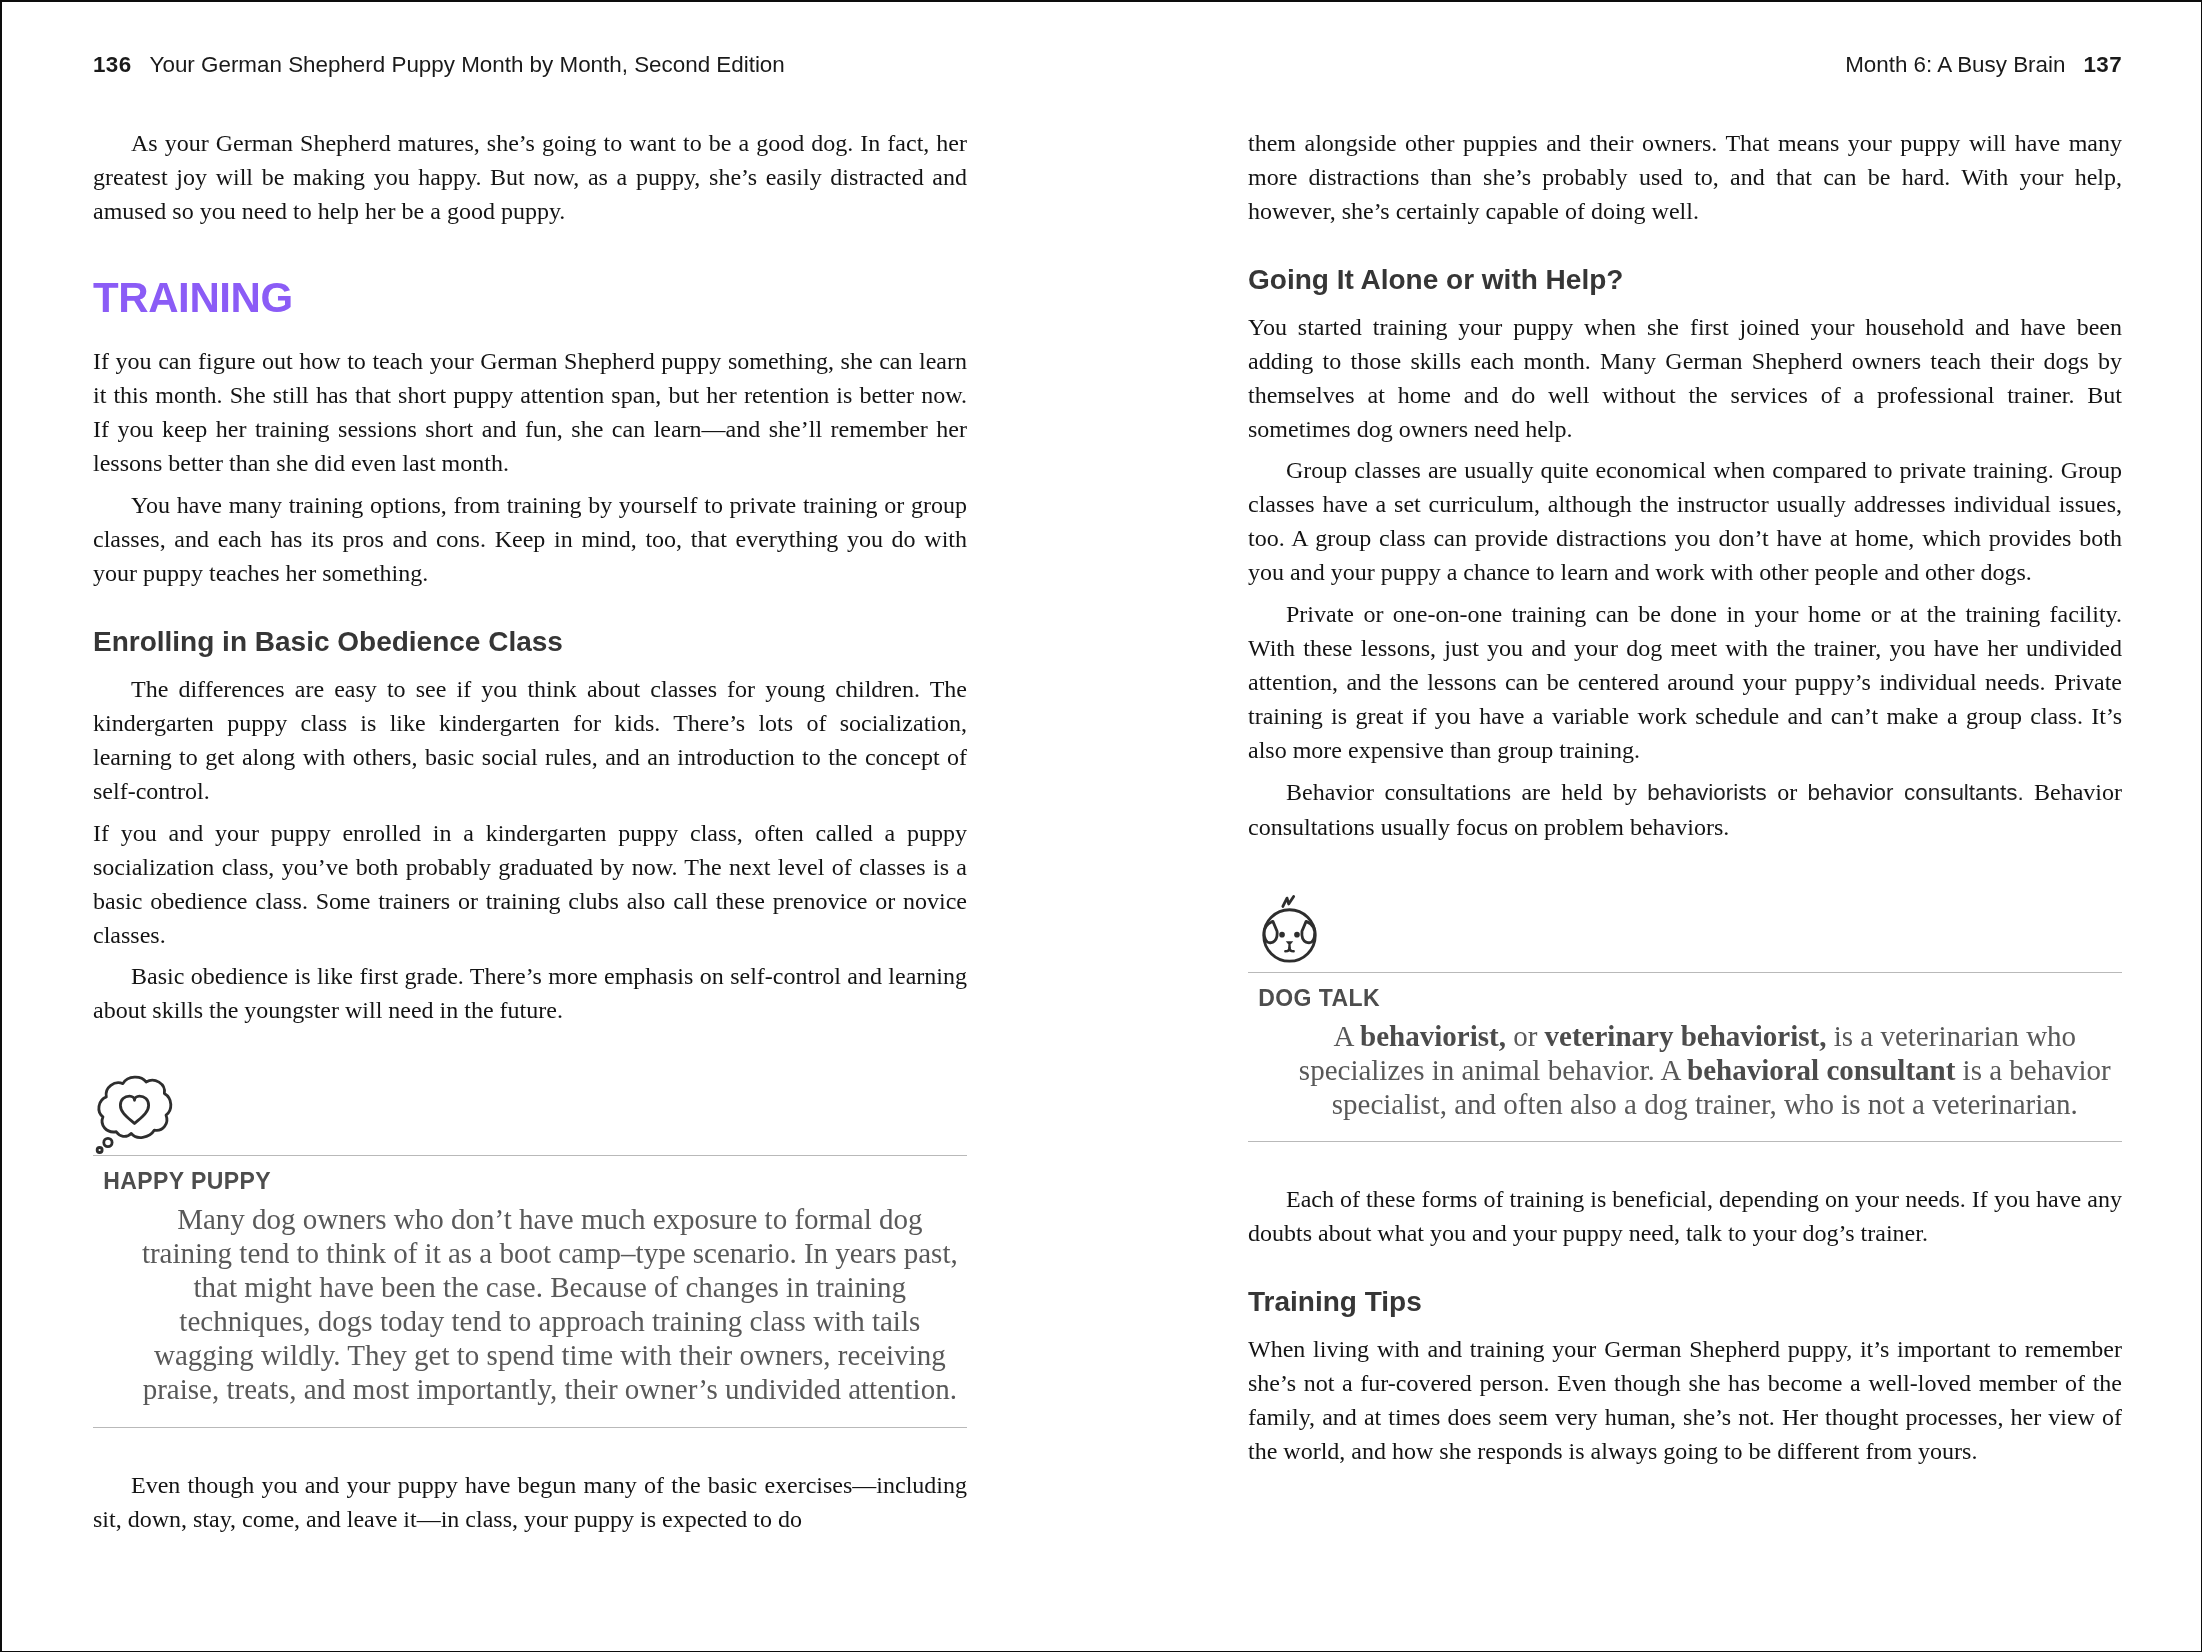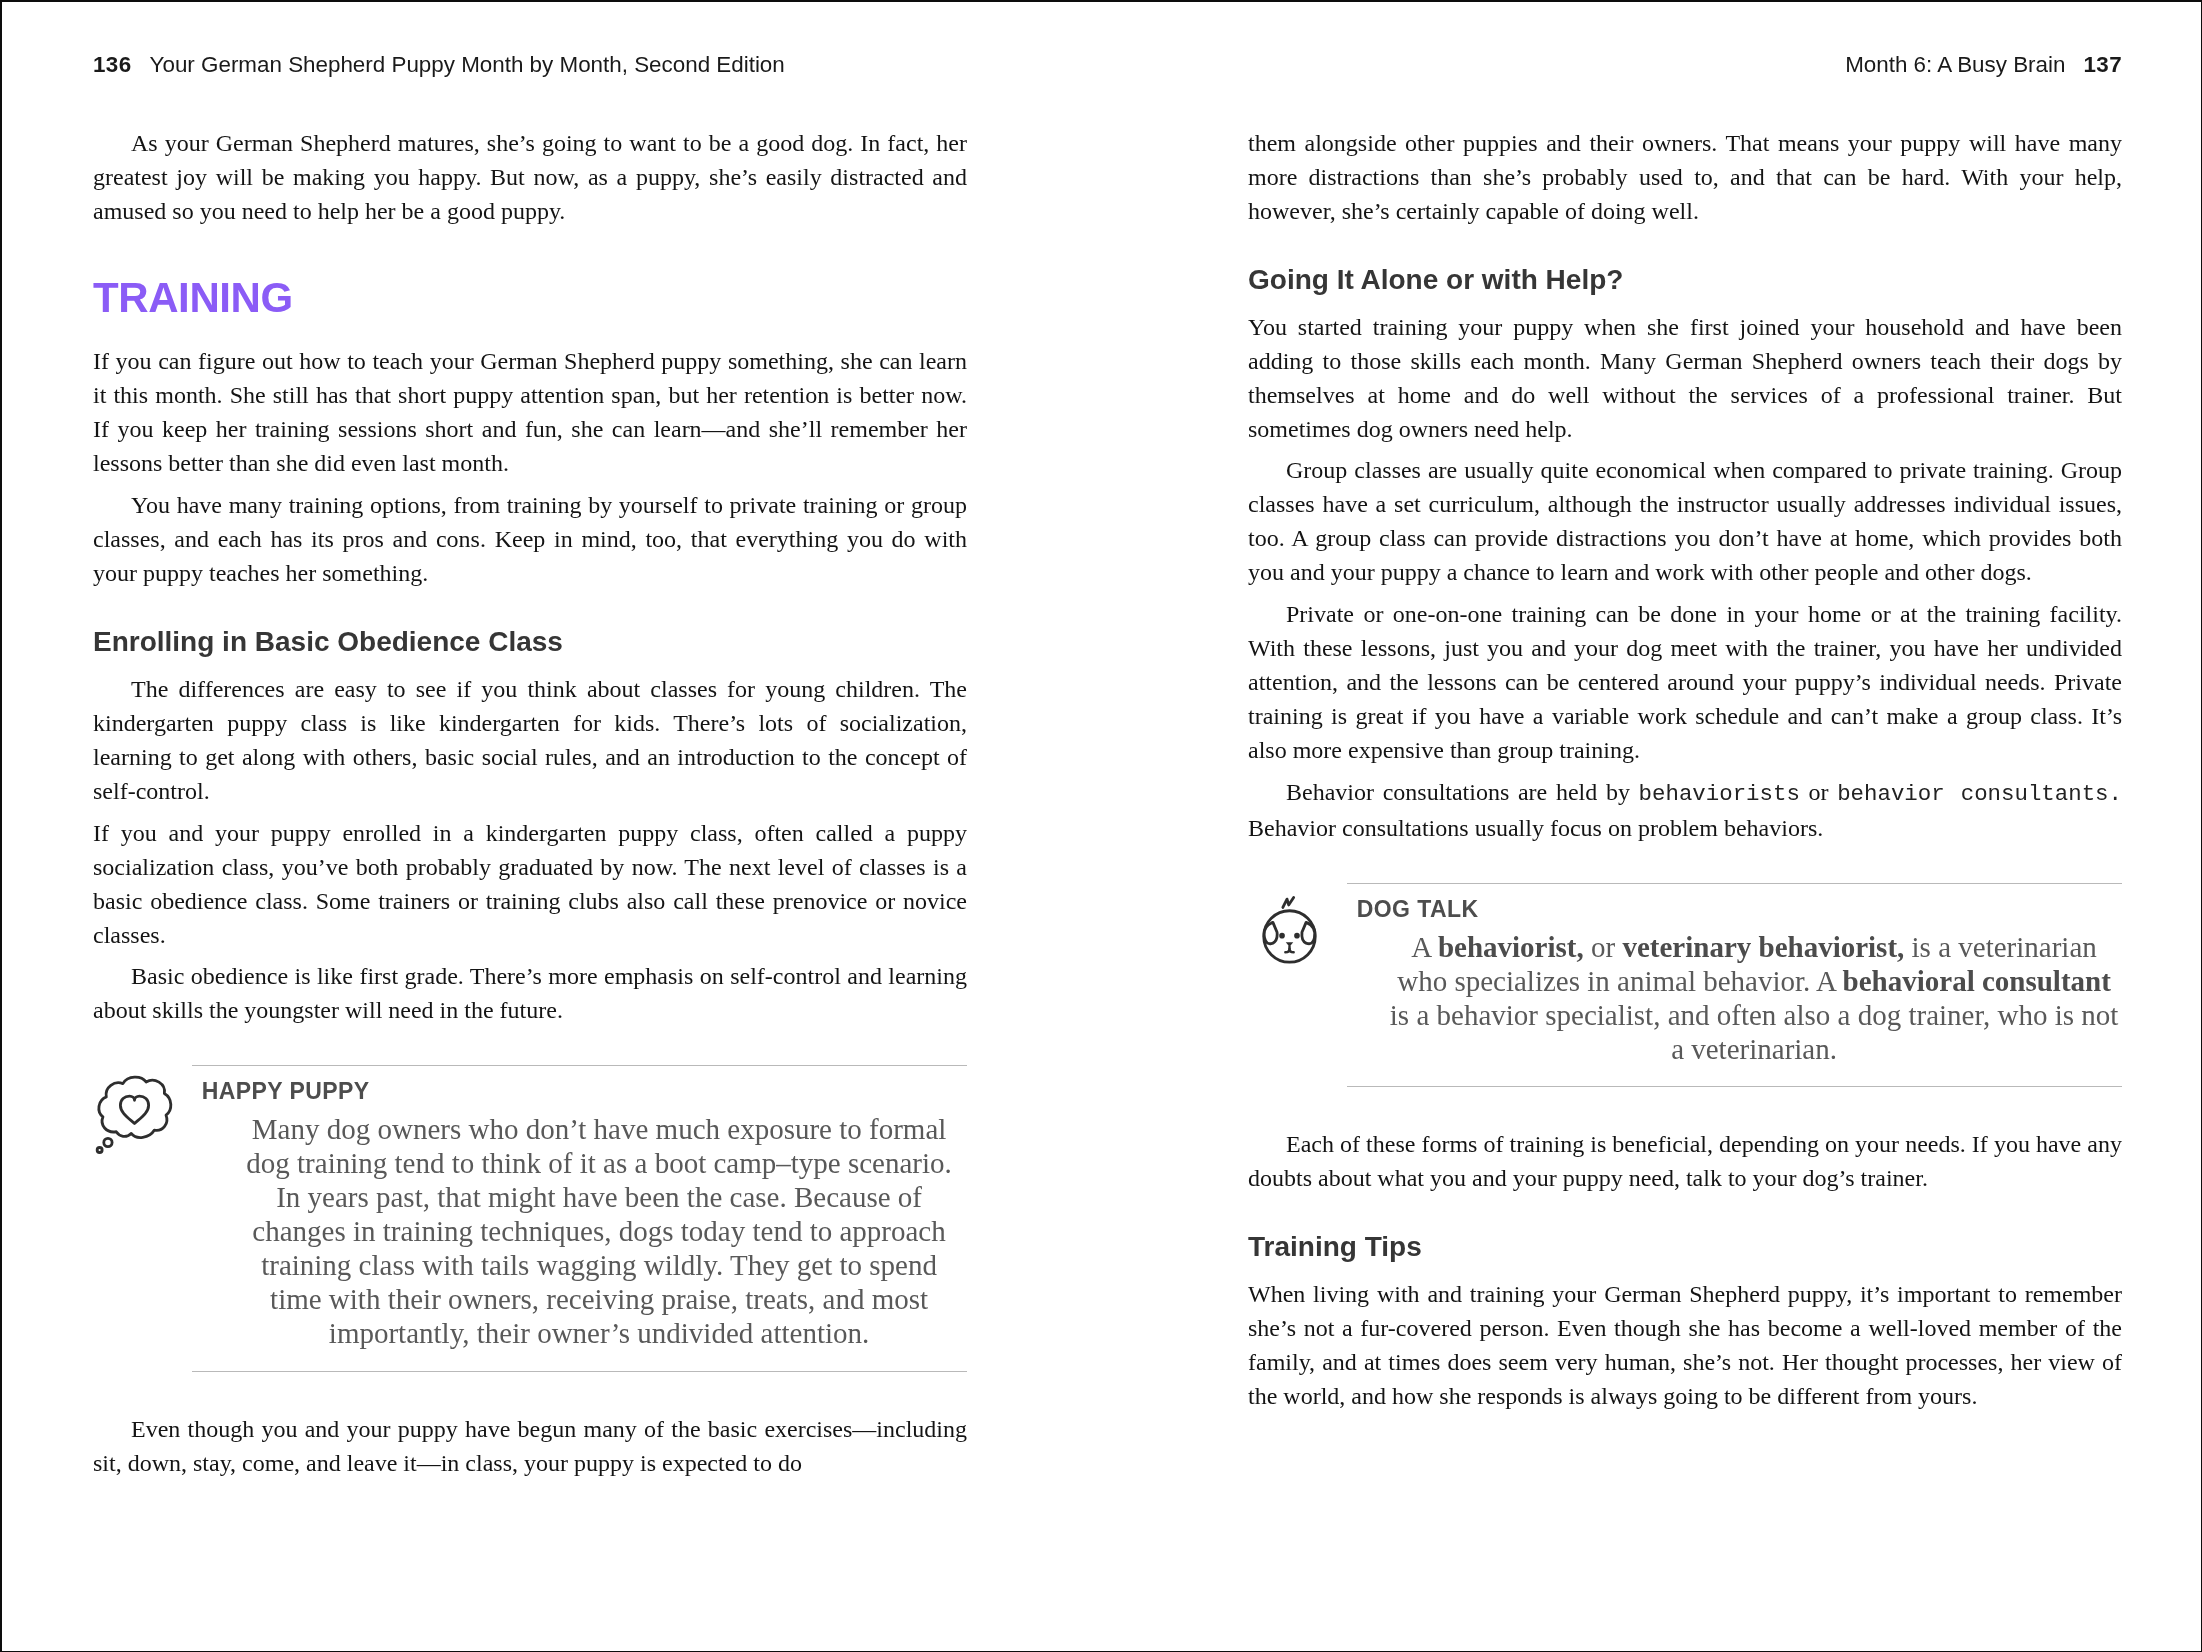--- a/index.html
+++ b/index.html
@@ -31,23 +31,23 @@
     font-family:"Liberation Sans", sans-serif; font-weight:bold;
     font-size:42px; color:#8b5cf6; letter-spacing:-0.4px;
     margin:46px 0 22.4px 0;
   }
   h2.section {
     font-family:"Liberation Sans", sans-serif; font-weight:bold;
     font-size:28px; color:#363636; letter-spacing:0;
     margin:36px 0 13.8px 0;
   }
 
-  .term { font-family:Liberation Mono, monospace; font-size:22.4px; color:#222;margin-top:36px; }
+  .term { font-family:Liberation Sans, sans-serif; font-size:22.4px; color:#222;margin-top:36px; }
 
-  .sidebar { display:flex; align-items:flex-start; margin:38px 0 40px 0; }
+  .sidebar { display:flex; align-items:flex-start; margin:38px 0 40px 0;flex-direction:column; }
   .sidebar-icon { flex:0 0 83px; width:83px; margin-right:15.5px; padding-top:6.9px; }
   .sidebar-icon svg { display:block; width:83px; height:83px; }
   .sidebar-body {
     flex:1; border-top:1.7px solid #b9b9b9; border-bottom:1.7px solid #b9b9b9;
     padding:12px 1.7px 20.6px 10.3px;
   }
   .sidebar-title {
     font-family:"Liberation Sans", sans-serif; font-weight:bold;
     font-size:23px; color:#4d4d4d; letter-spacing:0.4px; margin:0 0 6.9px 0;
   }

